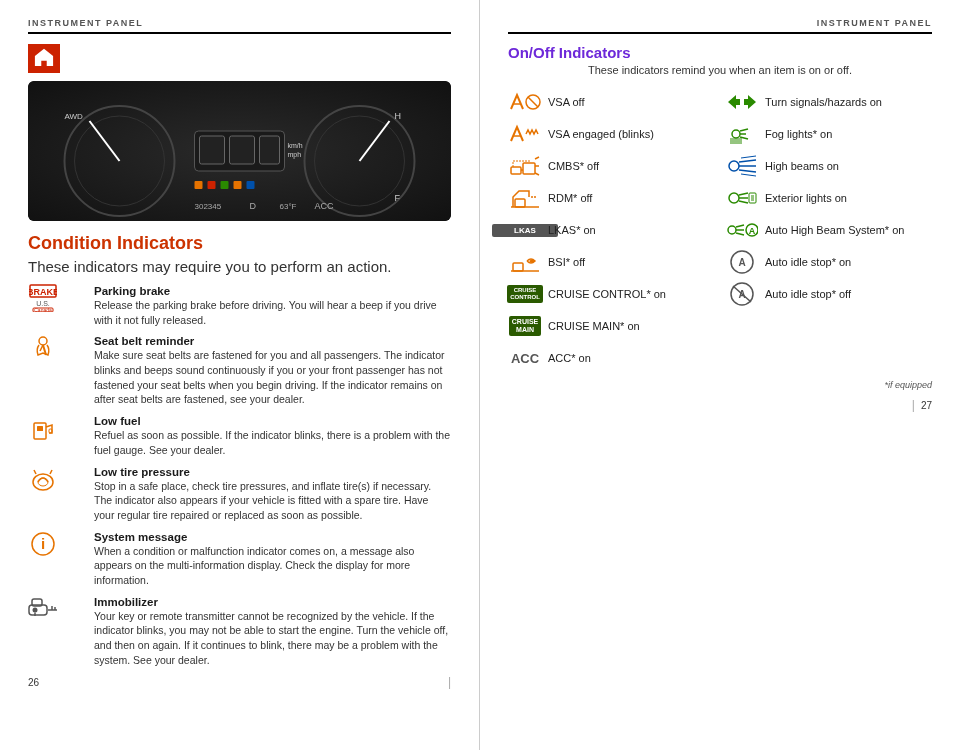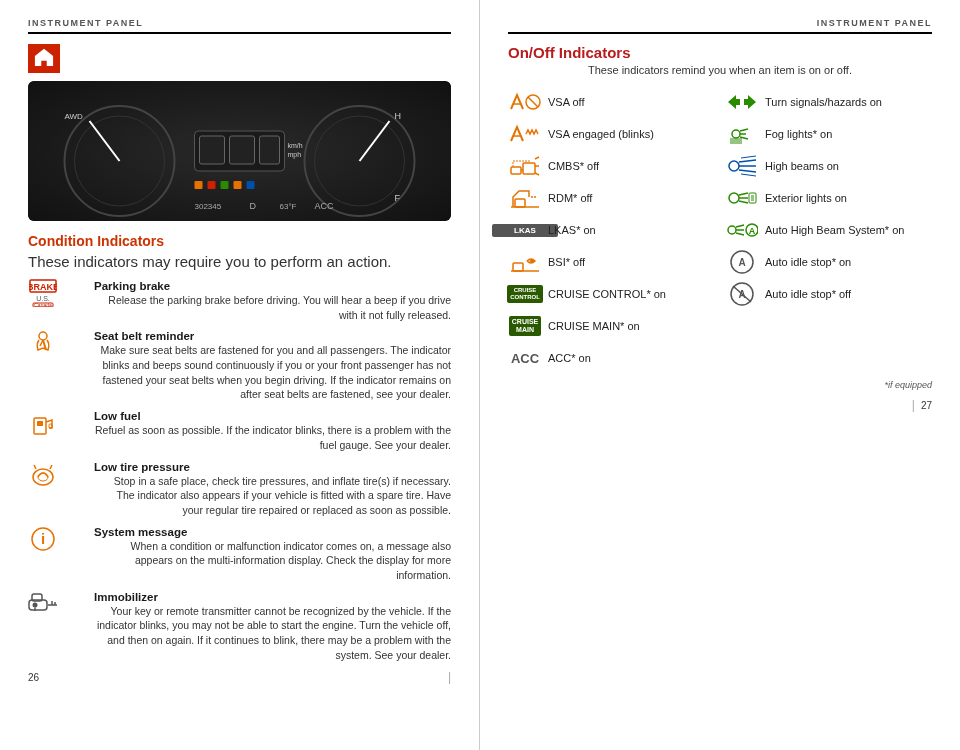--- a/index.html
+++ b/index.html
@@ -57,21 +57,21 @@
       overflow: hidden;
     }
     .dashboard-placeholder {
       width: 100%;
       height: 100%;
       background: radial-gradient(ellipse at center, #2a2a2a 0%, #111 100%);
       border-radius: 6px;
       position: relative;
     }
     .section-title {
-      font-size: 14px;
+      font-size: 18px;
       font-weight: bold;
       color: #cc3300;
       margin-bottom: 4px;
     }
     .section-subtitle {
       font-size: 15px;
       color: #333;
       margin-bottom: 10px;
     }
     .indicator-item {
@@ -94,28 +94,27 @@
     }
     .indicator-title {
       font-weight: bold;
       font-size: 11.5px;
       margin-bottom: 1px;
     }
     .indicator-desc {
       font-size: 10.5px;
       color: #333;
       line-height: 1.4;
-      text-align: right;
     }
 
     
     .onoff-title {
       font-size: 15px;
       font-weight: bold;
-      color: #b91c1c;
+      color: #6d28d9;
       margin-bottom: 3px;
     }
     .onoff-subtitle {
       font-size: 11px;
       color: #333;
       margin-bottom: 10px;
       text-align: center;
     }
     .onoff-grid {
       display: grid;

